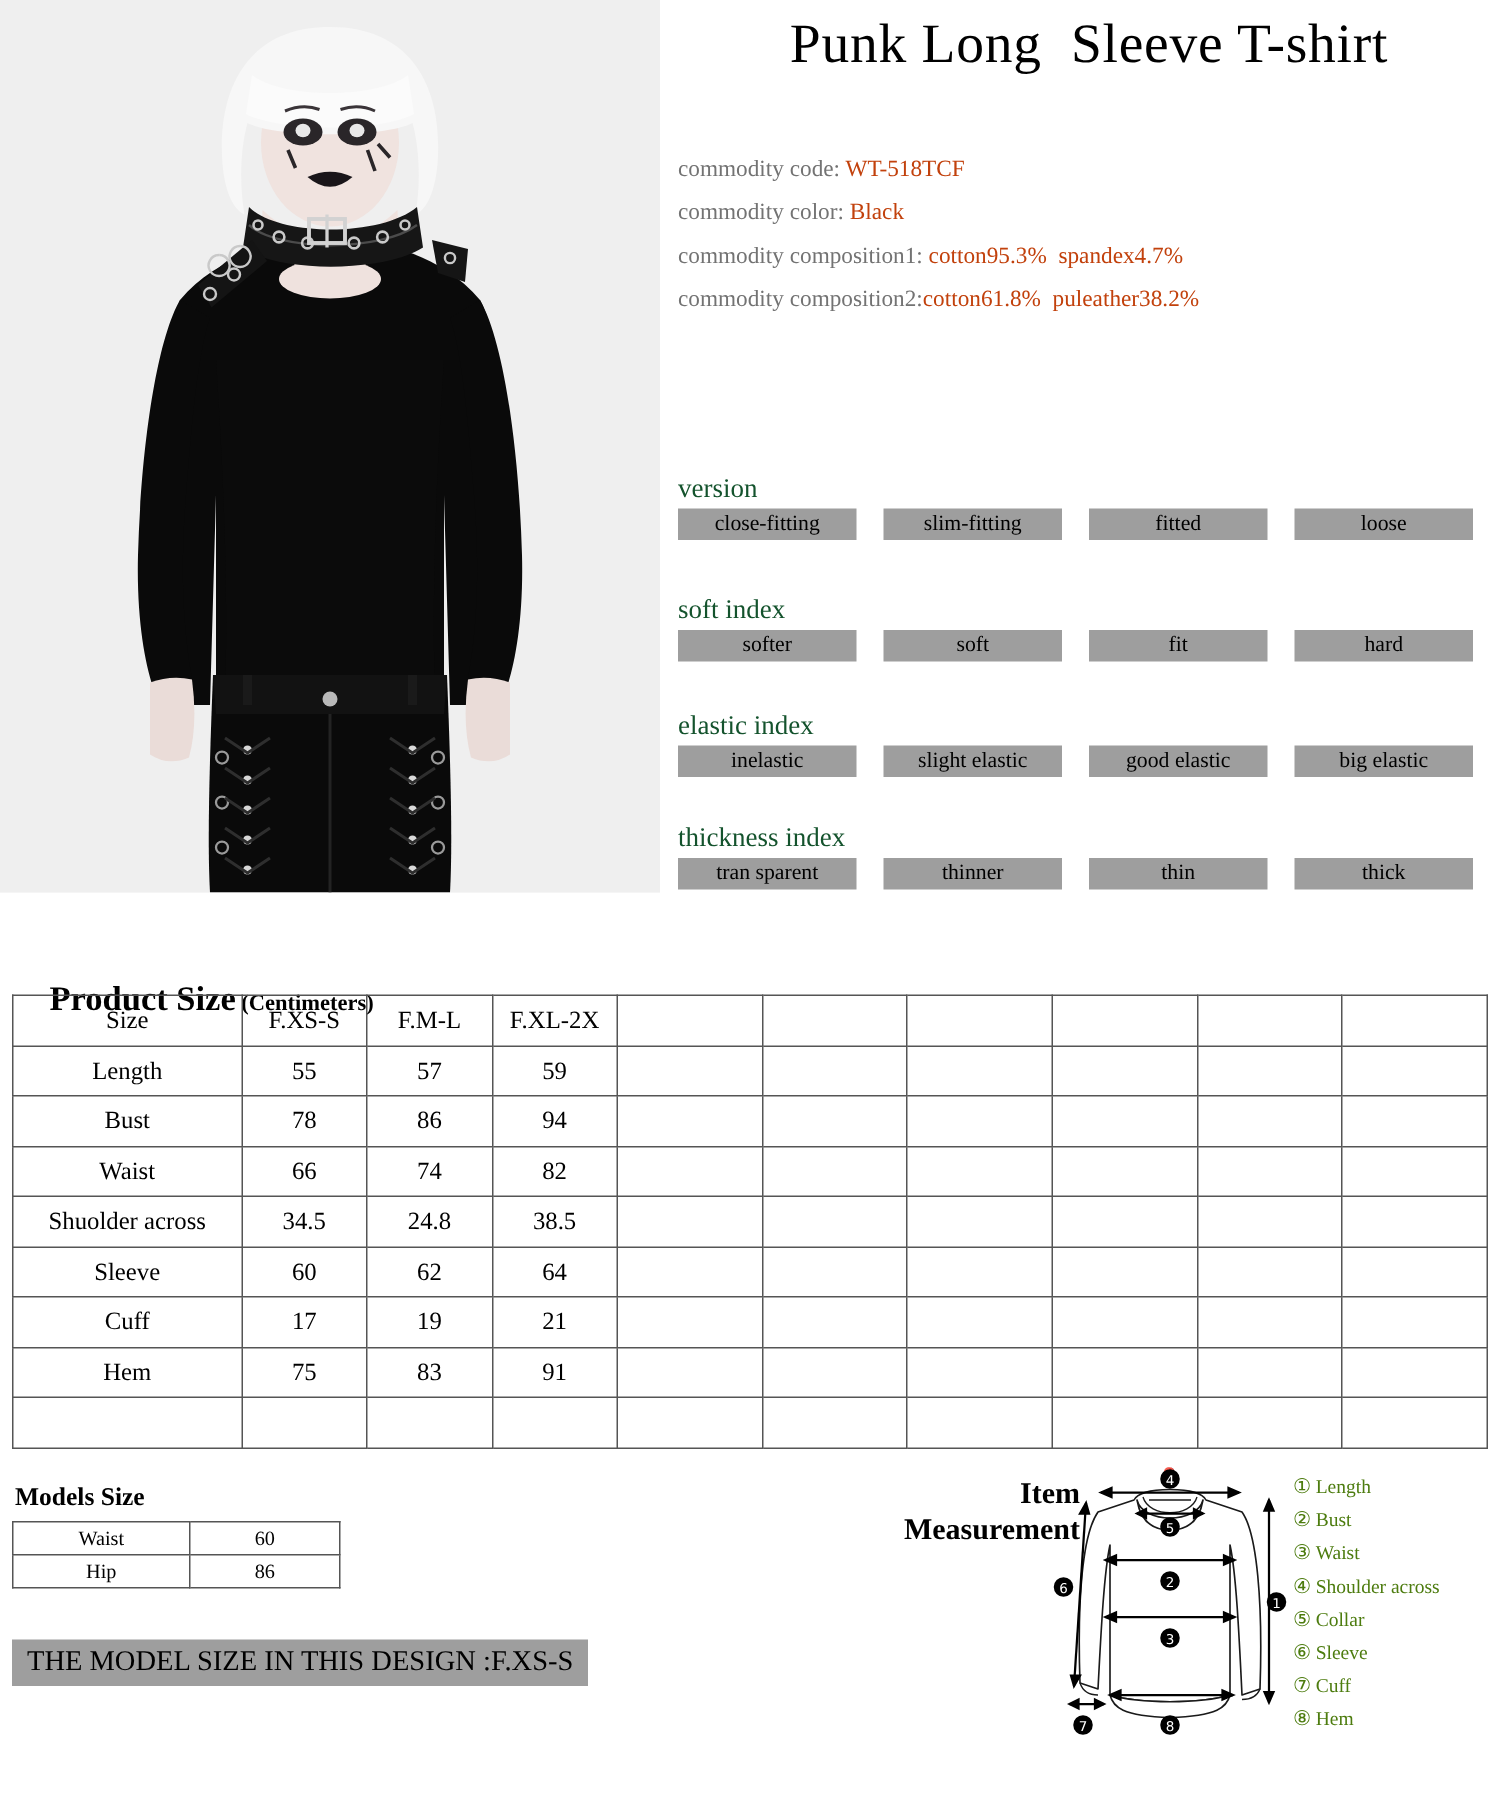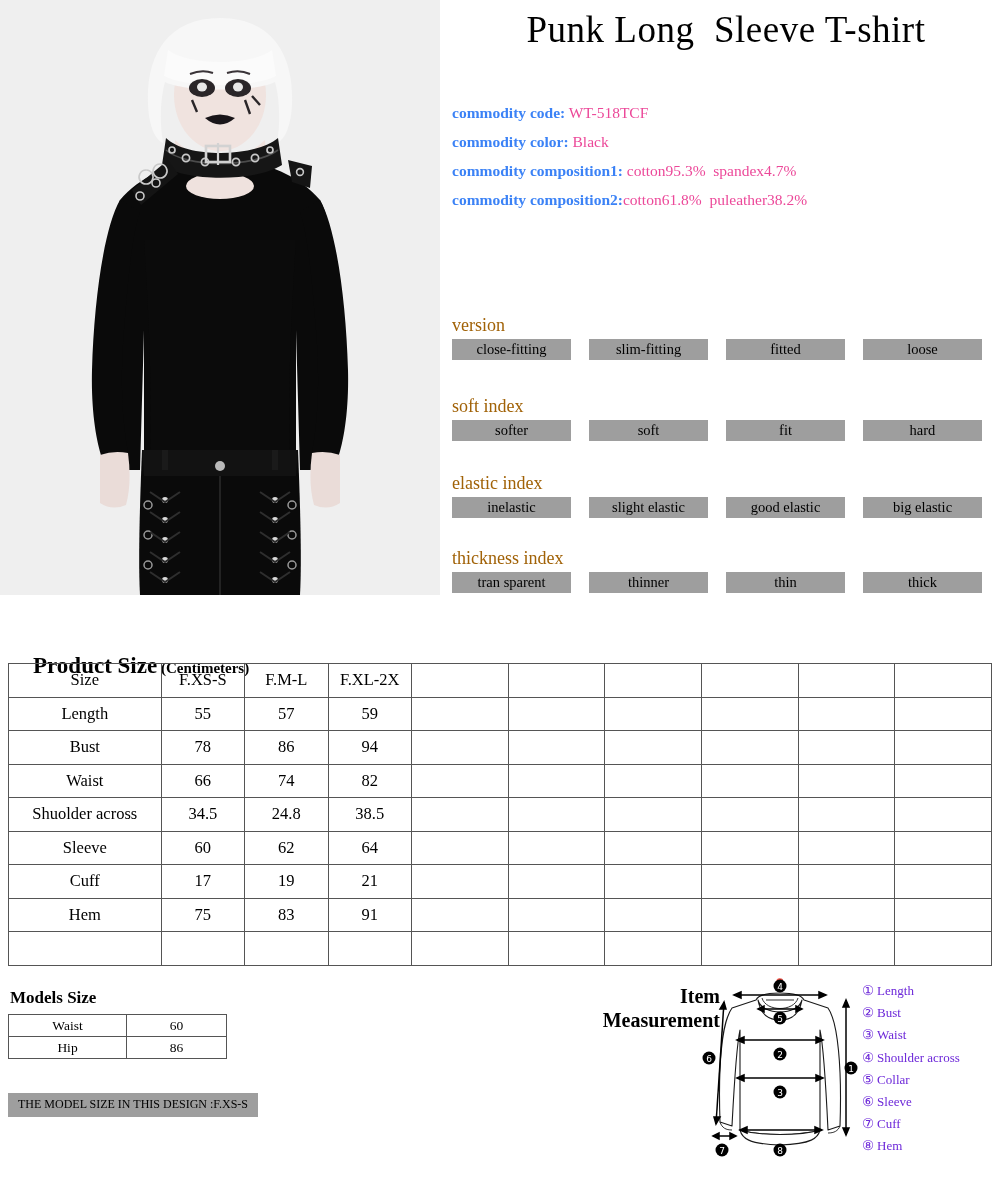--- a/index.html
+++ b/index.html
@@ -19,26 +19,26 @@
   .photo-svg { display: block; width: 440px; height: 595px; }
 
   
   .title {
     position: absolute; left: 456px; top: 8px; width: 540px;
     font-size: 37px; letter-spacing: .5px; color: #000; text-align: center;
     white-space: pre;
   }
   .spec-list { position: absolute; left: 452px; top: 104px; width: 545px; }
   .spec-row { display: flex; align-items: baseline; margin-bottom: 11px; }
-  .spec-key { font-weight: bold; font-size: 15.5px; color: #3b82f6; white-space: pre; }
-  .spec-val { font-size: 15.5px; color: #ec4899; white-space: pre; }
+  .spec-key { font-weight: normal; font-size: 15.5px; color: #737373; white-space: pre; }
+  .spec-val { font-size: 15.5px; color: #c2410c; white-space: pre; }
 
   
   .idx-group { position: absolute; left: 452px; width: 530px; }
-  .idx-title { font-size: 18px; color: #a16207; margin-bottom: 3px; }
+  .idx-title { font-size: 18px; color: #14532d; margin-bottom: 3px; }
   .idx-bar { display: flex; gap: 18px; width: 530px; }
   .idx-cell {
     flex: 1 1 0; background: #9e9e9e; color: #000;
     font-size: 14.5px; text-align: center; line-height: 21px; height: 21px;
     position: relative;
   }
 
   
   .sec-head {
     position: absolute; font-weight: bold; color: #000; white-space: pre;
@@ -59,34 +59,34 @@
   .models-wrap { position: absolute; left: 8px; top: 1014px; display: flex; gap: 13px; }
   .models-table td {
     border: 1px solid #555; height: 22px; text-align: center;
     font-size: 13.5px; color: #000; padding: 0 4px;
   }
   .models-table td.mlabel { width: 118px; }
   .models-table td.mval { width: 100px; }
 
   .model-note {
     position: absolute; left: 8px; top: 1093px;
-    background: #9e9e9e; color: #000; font-size: 12px;
+    background: #9e9e9e; color: #000; font-size: 19px;
     padding: 4px 10px 5px 10px; white-space: pre; display: inline-block;
   }
 
   
   .im-title {
     position: absolute; left: 570px; top: 984px; width: 150px;
     text-align: right; font-weight: bold; font-size: 20px;
     color: #000; line-height: 24px; white-space: pre-line;
   }
   .im-figure { position: absolute; left: 700px; top: 978px; }
   .im-legend { position: absolute; left: 862px; top: 980px; width: 138px; }
   .im-legend li {
-    list-style: none; font-size: 13px; color: #6d28d9;
+    list-style: none; font-size: 13px; color: #4d7c0f;
     line-height: 22.2px; white-space: nowrap;
   }
   .im-legend .num { font-size: 13.5px; margin-right: 3px; }
 </style>
 </head>
 <body>
 
 <div class="page">
 
   <div class="photo-pane">

